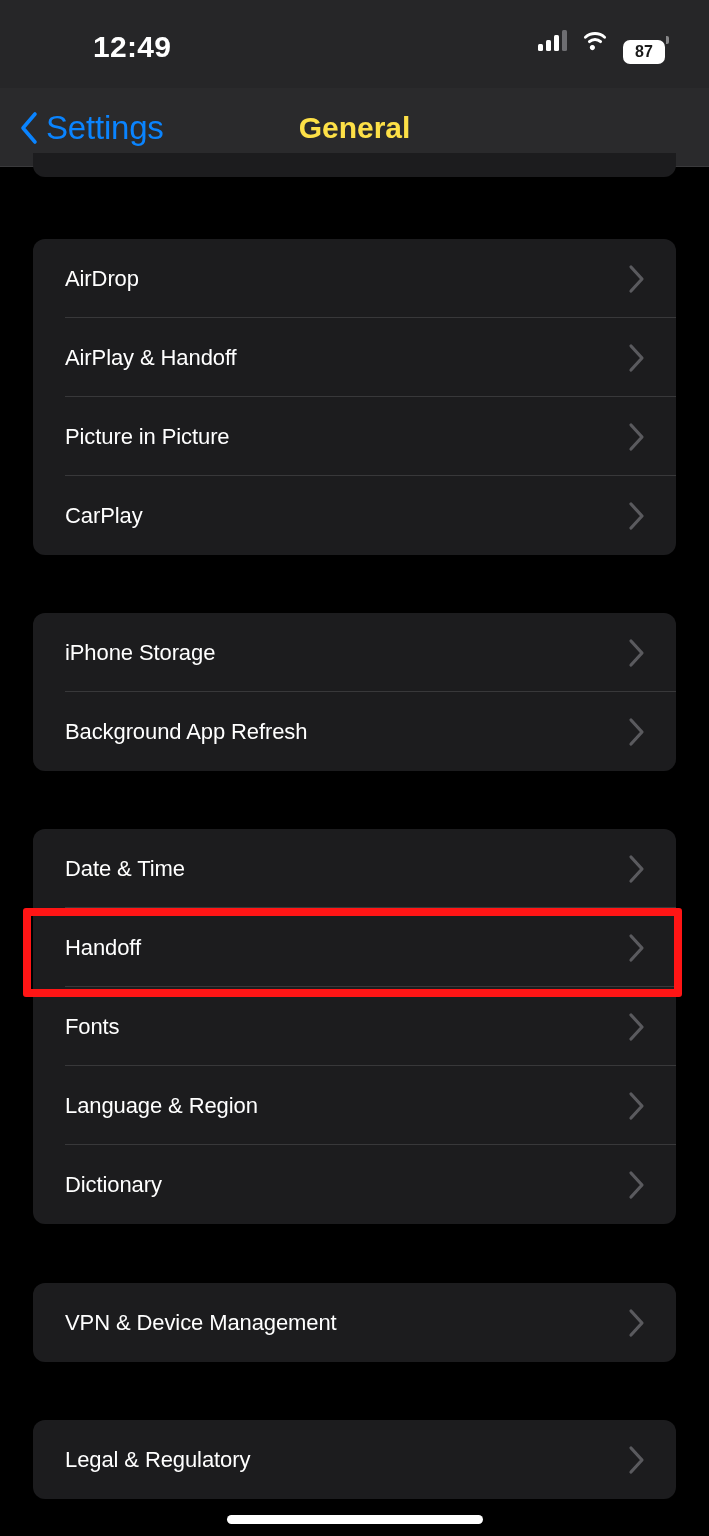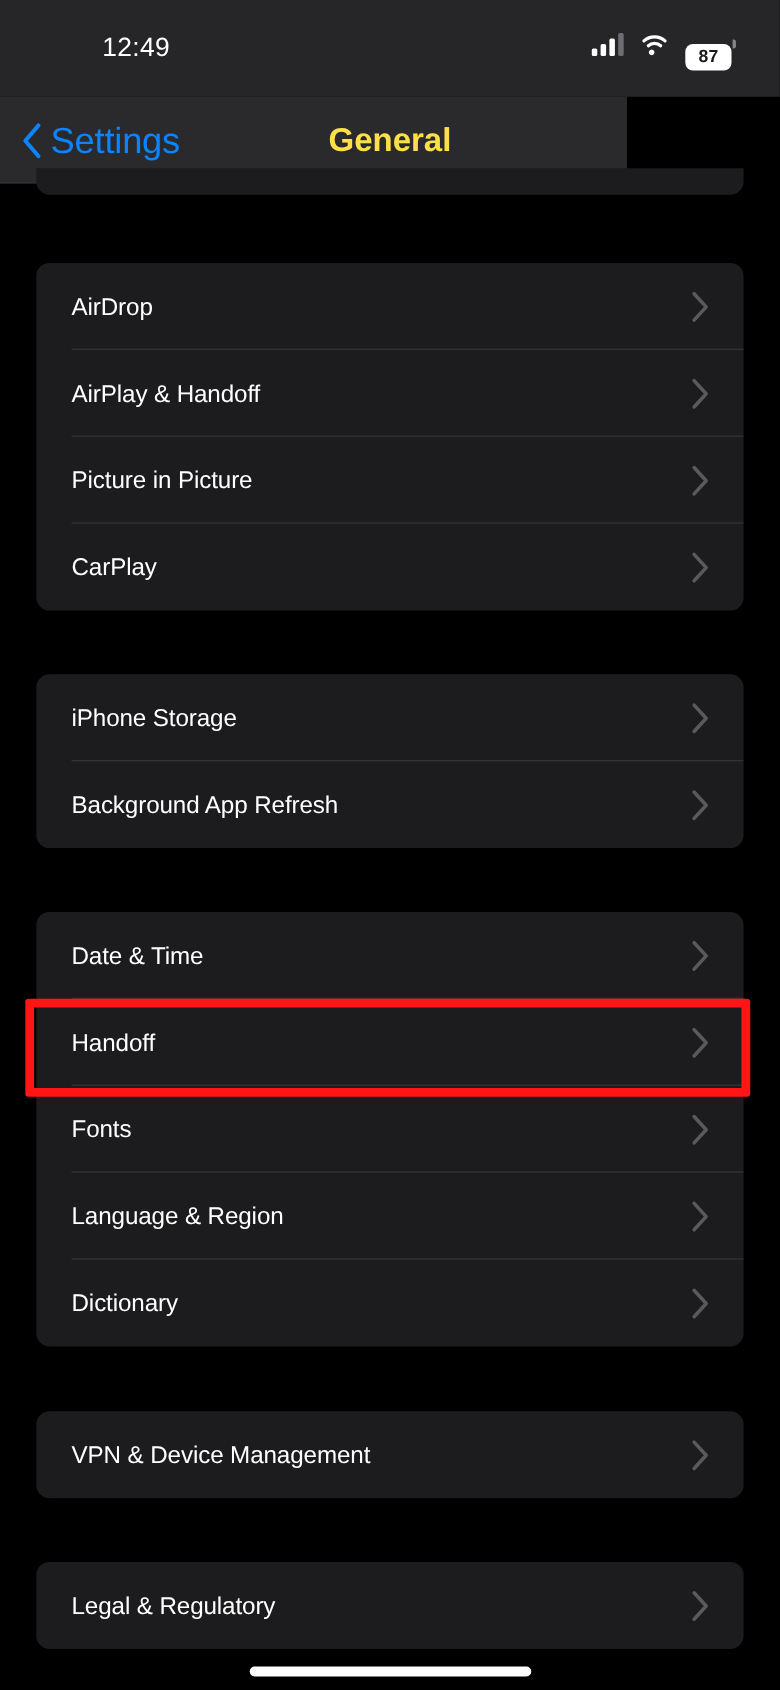--- a/index.html
+++ b/index.html
@@ -13,21 +13,21 @@
 
   
   .statusbar {
     position:absolute; top:0; left:0; width:709px; height:88px;
     background:#262628;
     display:flex; align-items:center; justify-content:space-between;
     padding:0 46px 0 0;
   }
   .sb-time {
     position:absolute; left:93px; top:30px;
-    color:#ffffff; font-size:24px; font-weight:normal; letter-spacing:0.3px;
+    color:#ffffff; font-size:30px; font-weight:bold; letter-spacing:0.3px;
   }
   .sb-right {
     position:absolute; right:40px; top:28px;
     display:flex; align-items:center; gap:14px;
   }
   
   .signal { display:flex; align-items:flex-end; gap:3px; height:22px; }
   .signal i { display:block; width:5px; border-radius:1.5px; background:#fff; }
   .signal i:nth-child(1){ height:7px; }
   .signal i:nth-child(2){ height:11px; }
@@ -43,21 +43,21 @@
     display:flex; align-items:center; justify-content:center;margin-top:12px;
   }
   .batt-pct { color:#1a1a1a; font-size:16px; font-weight:bold; line-height:1; }
   .batt-cap {
     position:absolute; right:0; top:8px; width:3px; height:8px;
     border-radius:0 2px 2px 0; background:#ffffff; opacity:.45;
   }
 
   
   .navbar {
-    position:absolute; top:88px; left:0; width:570px; height:79px;
+    position:absolute; top:88px; left:0; width:709px; height:79px;
     background:#2a2a2c;
     border-bottom:1px solid #3a3a3c;
   }
   .back-btn {
     position:absolute; left:18px; top:0; height:79px;
     display:flex; align-items:center; gap:6px;
     color:#0a84ff; cursor:pointer;
   }
   .back-chev { width:22px; height:34px; display:block; }
   .back-label { font-size:33px; letter-spacing:-0.2px; }

